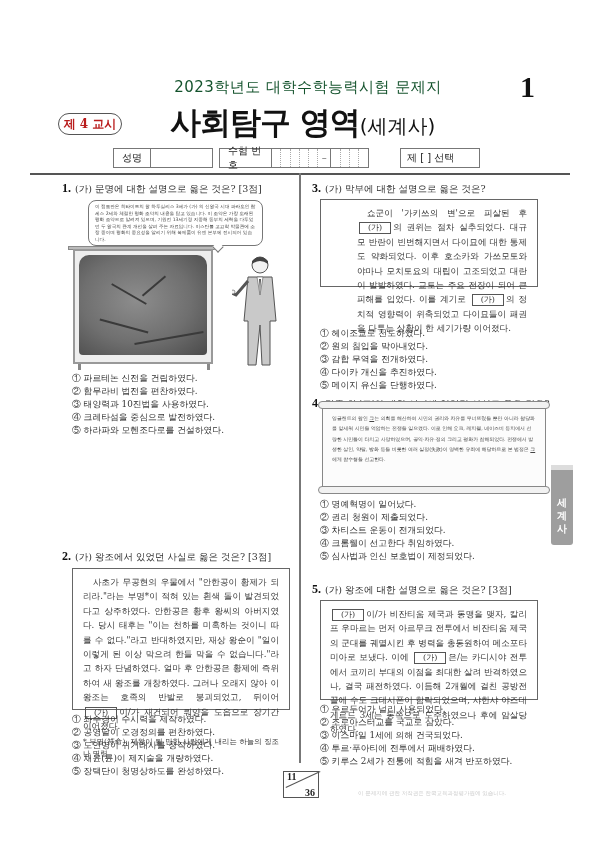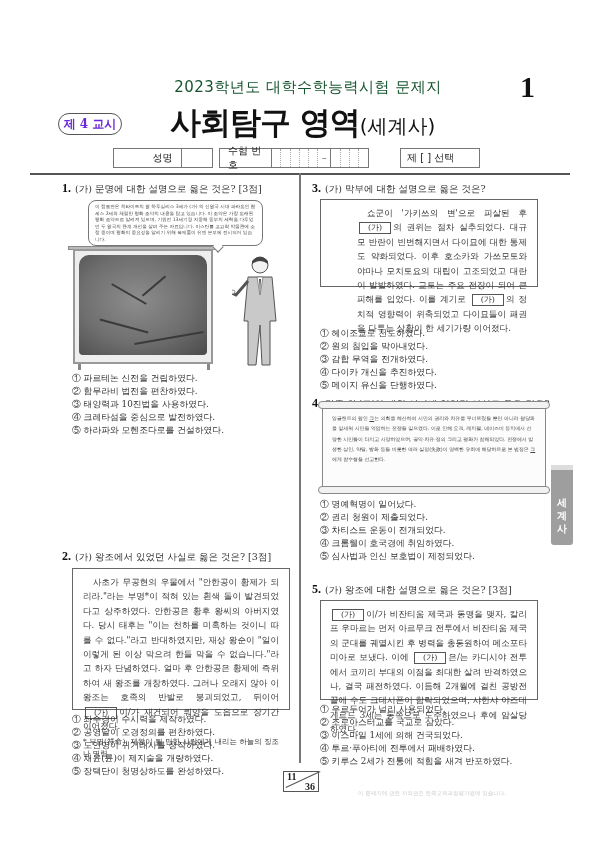--- a/index.html
+++ b/index.html
@@ -8,30 +8,30 @@
 
   .page { position: absolute; left: 0; top: 0; width: 600px; height: 849px; }
 
   .exam-title { position: absolute; left: 8px; width: 600px; top: 78px; text-align: center;
     font-family: "DejaVu Sans", sans-serif; font-size: 15px; color: #14532d; letter-spacing: 0.5px; }
   .page-number { position: absolute; left: 520px; top: 70px; font-family: "Liberation Serif", serif;
     font-size: 30px; font-weight: bold; color: #111; }
 
   .period-badge { position: absolute; left: 58px; top: 113px; width: 64px; height: 22px;
     border: 1px solid #555; border-radius: 12px; font-family: "DejaVu Serif", serif;
-    font-size: 12px; font-weight: bold; text-align: center; line-height: 20px; color: #6d28d9; }
+    font-size: 12px; font-weight: bold; text-align: center; line-height: 20px; color: #b91c1c; }
 
   .subject-title { position: absolute; left: 170px; top: 102px; font-family: "DejaVu Sans", sans-serif;
     font-size: 31px; font-weight: bold; color: #111; letter-spacing: -1px; white-space: nowrap; }
   .subject-title .sub { font-size: 20px; font-weight: normal; letter-spacing: 0; }
 
   .info-row { position: absolute; top: 148px; height: 20px; display: flex; font-family: "DejaVu Sans", sans-serif; font-size: 10px; }
   .info-box { border: 1px solid #777; height: 20px; display: flex; align-items: center; }
   .info-box .lbl { padding: 0 8px; border-right: 1px solid #777; height: 100%; display: flex; align-items: center; background: #fff; }
-  .name-box { position: absolute; left: 113px; width: 100px; flex-direction: column; }
+  .name-box { position: absolute; left: 113px; width: 100px; }
   .name-box .field { flex: 1; height: 100%; }
   .examno-box { position: absolute; left: 219px; width: 150px; }
   .examno-box .cell { width: 11px; height: 100%; border-right: 1px dotted #aaa; }
   .examno-box .dash { width: 16px; height: 100%; text-align: center; line-height: 18px; border-right: 1px solid #777; color: #777; }
   .select-box { position: absolute; left: 400px; width: 80px; padding-left: 6px; }
 
   .top-rule { position: absolute; left: 30px; top: 173px; width: 540px; height: 2px; background: #555; }
   .col-divider { position: absolute; left: 299px; top: 173px; width: 2px; height: 590px; background: #777; }
 
   .q-head { position: absolute; font-size: 9.5px; color: #333; white-space: nowrap; }
@@ -61,21 +61,21 @@
   .scroll { position: absolute; left: 318px; top: 401px; width: 232px; height: 93px; }
   .scroll .paper { position: absolute; left: 4px; top: 6px; width: 224px; height: 82px; border: 1px solid #888; background: #fcfcfc; }
   .scroll .roll { position: absolute; left: 0; width: 232px; height: 8px; border: 1px solid #888; border-radius: 4px; background: #f2f2f2; }
   .scroll .text { position: absolute; left: 14px; top: 12px; width: 204px; font-family: "DejaVu Sans", sans-serif; font-size: 4.9px; line-height: 10.3px; color: #444; }
   .scroll .u { text-decoration: underline; }
 
   .side-tab { position: absolute; left: 551px; top: 470px; width: 22px; height: 75px; background: #9e9e9e; border-radius: 0 0 3px 3px;
     color: #fff; font-family: "DejaVu Sans", sans-serif; font-size: 10px; font-weight: bold; text-align: center; line-height: 13px; padding-top: 26px; }
   .side-tab-top { position: absolute; left: 551px; top: 465px; width: 22px; height: 6px; background: #ddd; }
 
-  .page-counter { position: absolute; left: 283px; top: 771px; width: 36px; height: 21px; border: 1px solid #555; font-family: "Liberation Serif", serif; font-weight: bold; }
+  .page-counter { position: absolute; left: 283px; top: 771px; width: 36px; height: 27px; border: 1px solid #555; font-family: "Liberation Serif", serif; font-weight: bold; }
   .page-counter .cur { position: absolute; left: 3px; top: -1px; font-size: 10px; }
   .page-counter .tot { position: absolute; right: 3px; bottom: -1px; font-size: 10px; }
   .page-counter .slash { position: absolute; left: 0; top: 7px; width: 38px; height: 1px; background: #555; transform: rotate(-25deg); }
 
   .footer-note { position: absolute; left: 358px; top: 790px; font-family: "DejaVu Sans", sans-serif; font-size: 5.5px; color: #ccc; white-space: nowrap; }
 </style>
 </head>
 <body>
 
 <div class="page">
@@ -186,21 +186,21 @@
     <div class="roll" style="top:0;"></div>
     <div class="roll" style="top:85px;"></div>
     <div class="text">
       <span>잉글랜드의 왕인 </span><span class="u">그</span><span>는 의회를 해산하여 시민의 권리와 자유를 무너뜨렸을 뿐만 아니라 왕당파를 앞세워 시민을 억압하는 전쟁을 일으켰다. 이로 인해 요크, 레지웰, 네이즈비 등지에서 선량한 시민들이 다치고 사망하였으며, 공익·자유·정의 그리고 평화가 침해되었다. 전쟁에서 발생한 살인, 약탈, 방화 등을 비롯한 여러 실정(失政)이 명백한 유죄에 해당하므로 본 법정은 </span><span class="u">그</span><span>에게 참수형을 선고한다.</span>
     </div>
   </div>
   <ul class="choices" style="left:320px; top:498px;">
     <li>① 명예혁명이 일어났다.</li>
     <li>② 권리 청원이 제출되었다.</li>
     <li>③ 차티스트 운동이 전개되었다.</li>
-    <li>④ 크롬웰이 호국경에 취임하였다.</li>
+    <li>④ 크롬웰이 선고한다 취임하였다.</li>
     <li>⑤ 심사법과 인신 보호법이 제정되었다.</li>
   </ul>
 
   <div class="side-tab-top"></div>
   <div class="side-tab">
     <div>세</div>
       <div>계</div>
       <div>사</div>
   </div>
 

